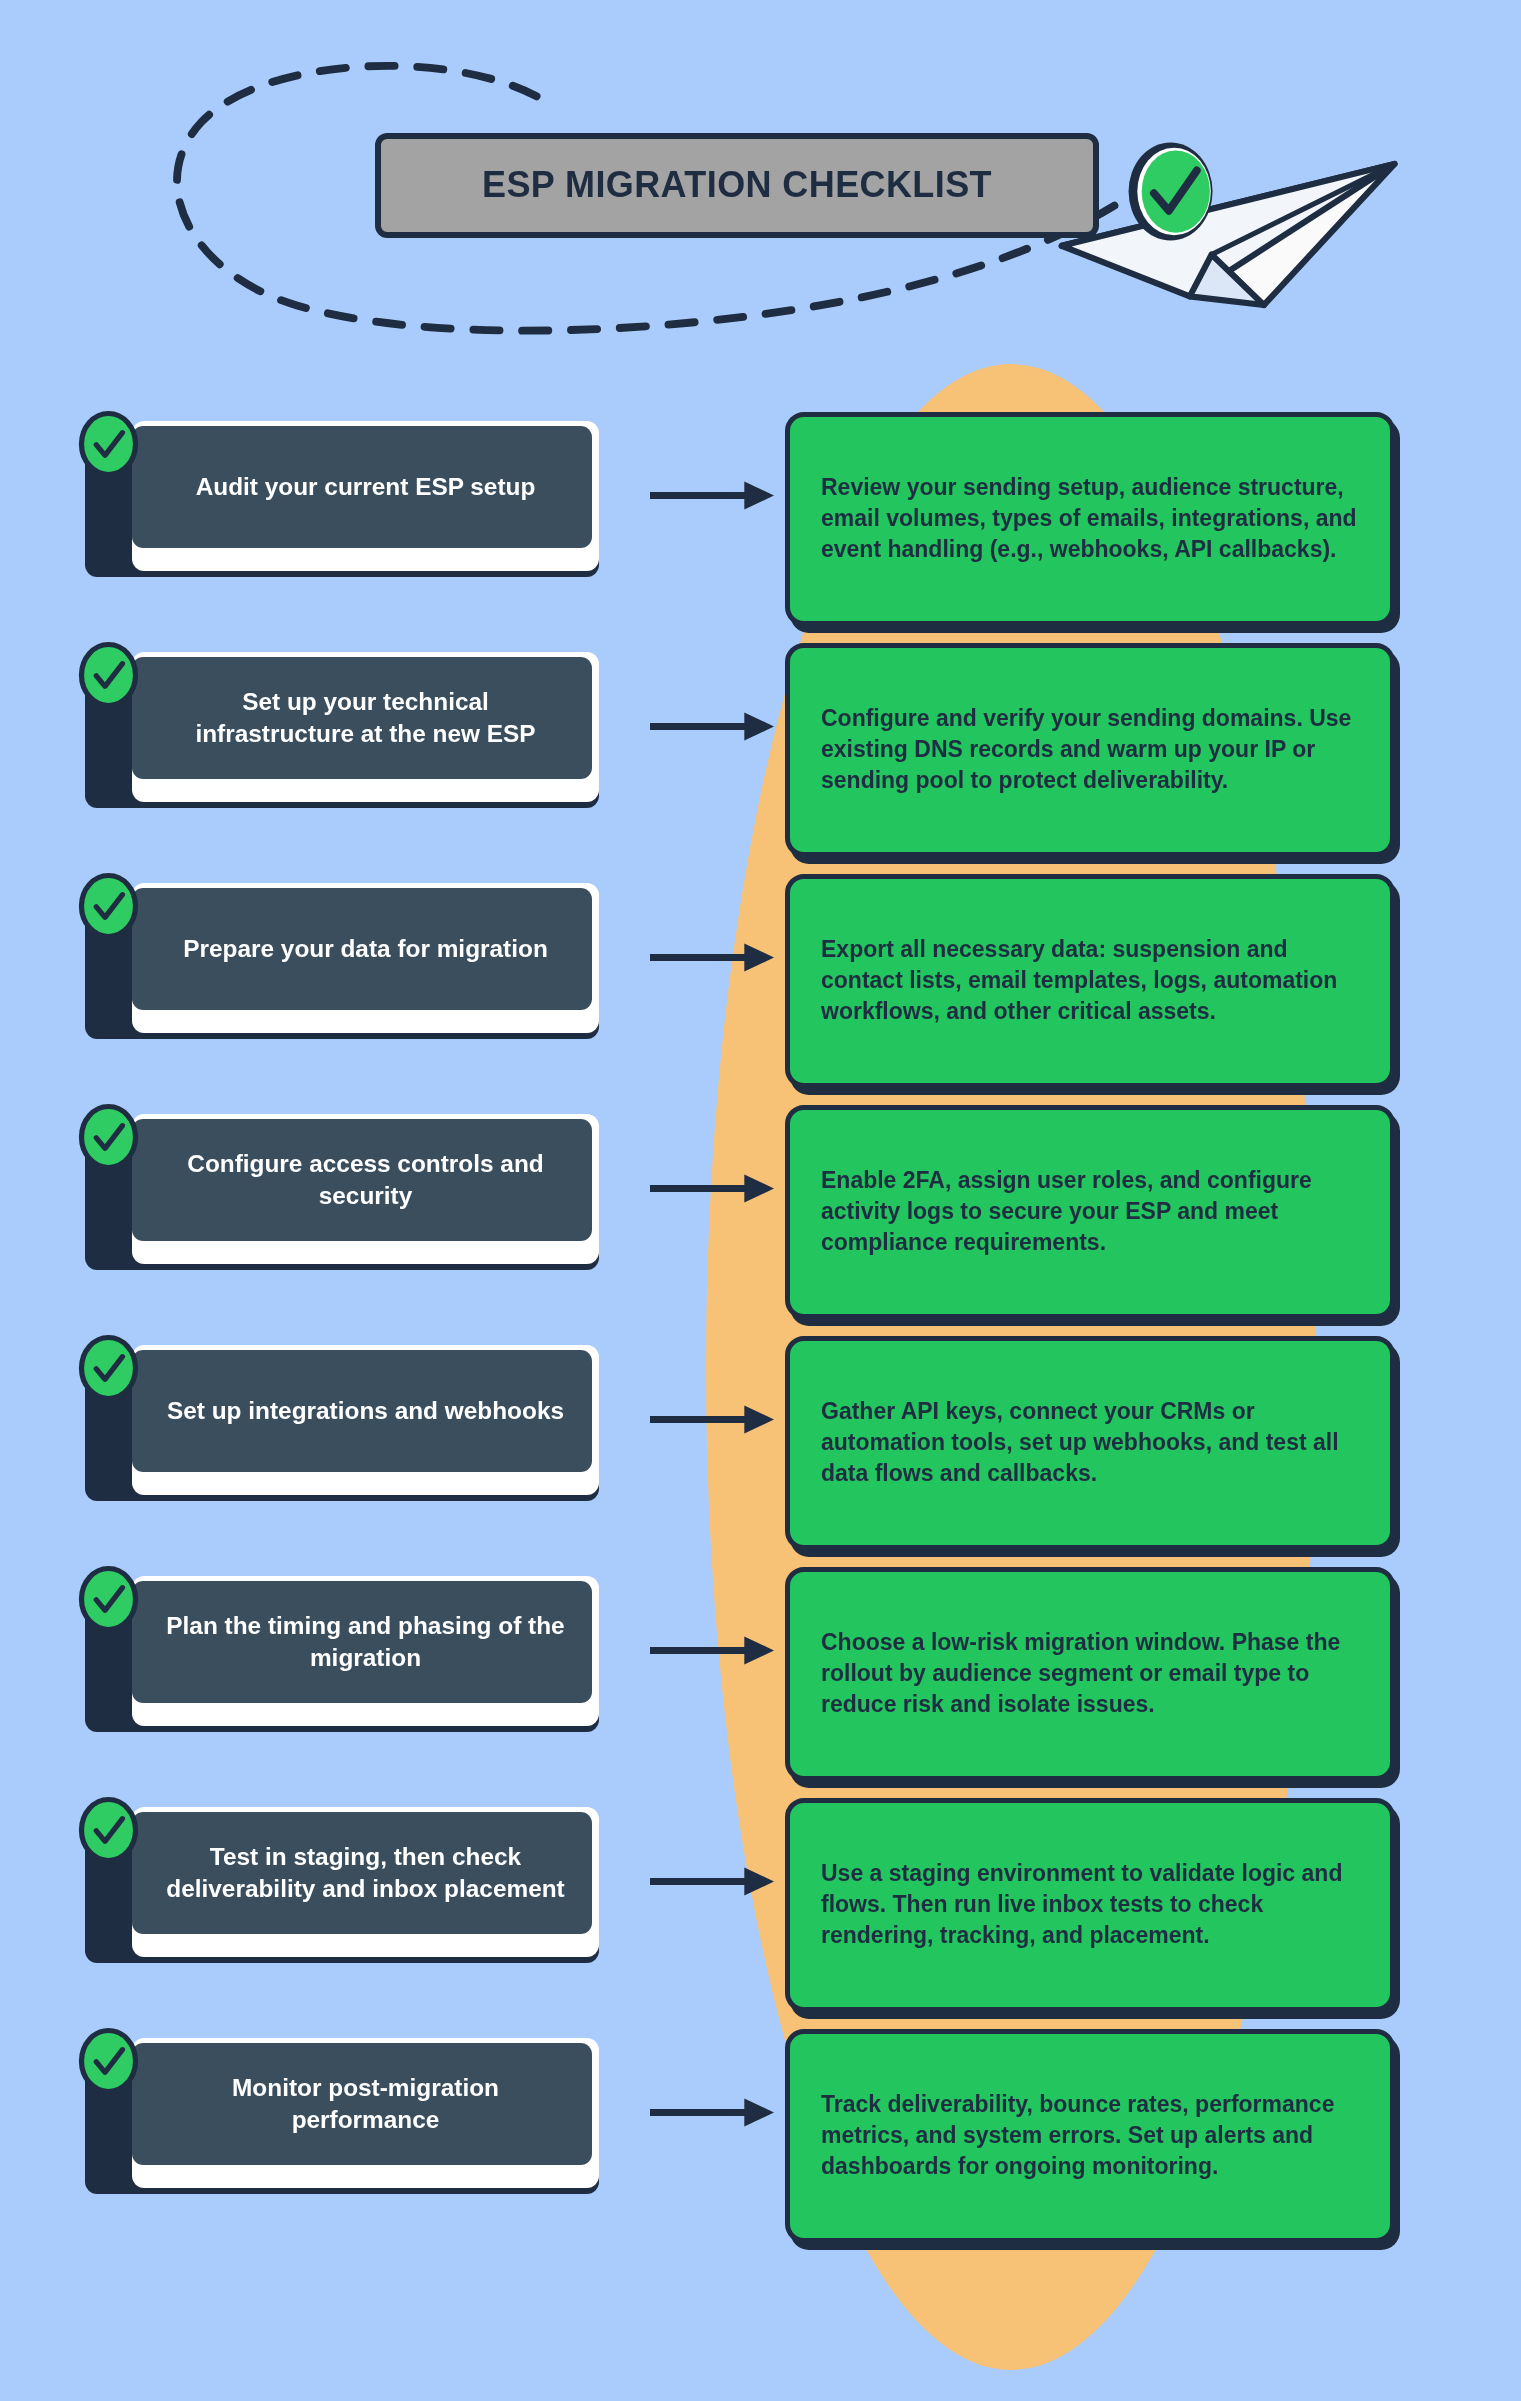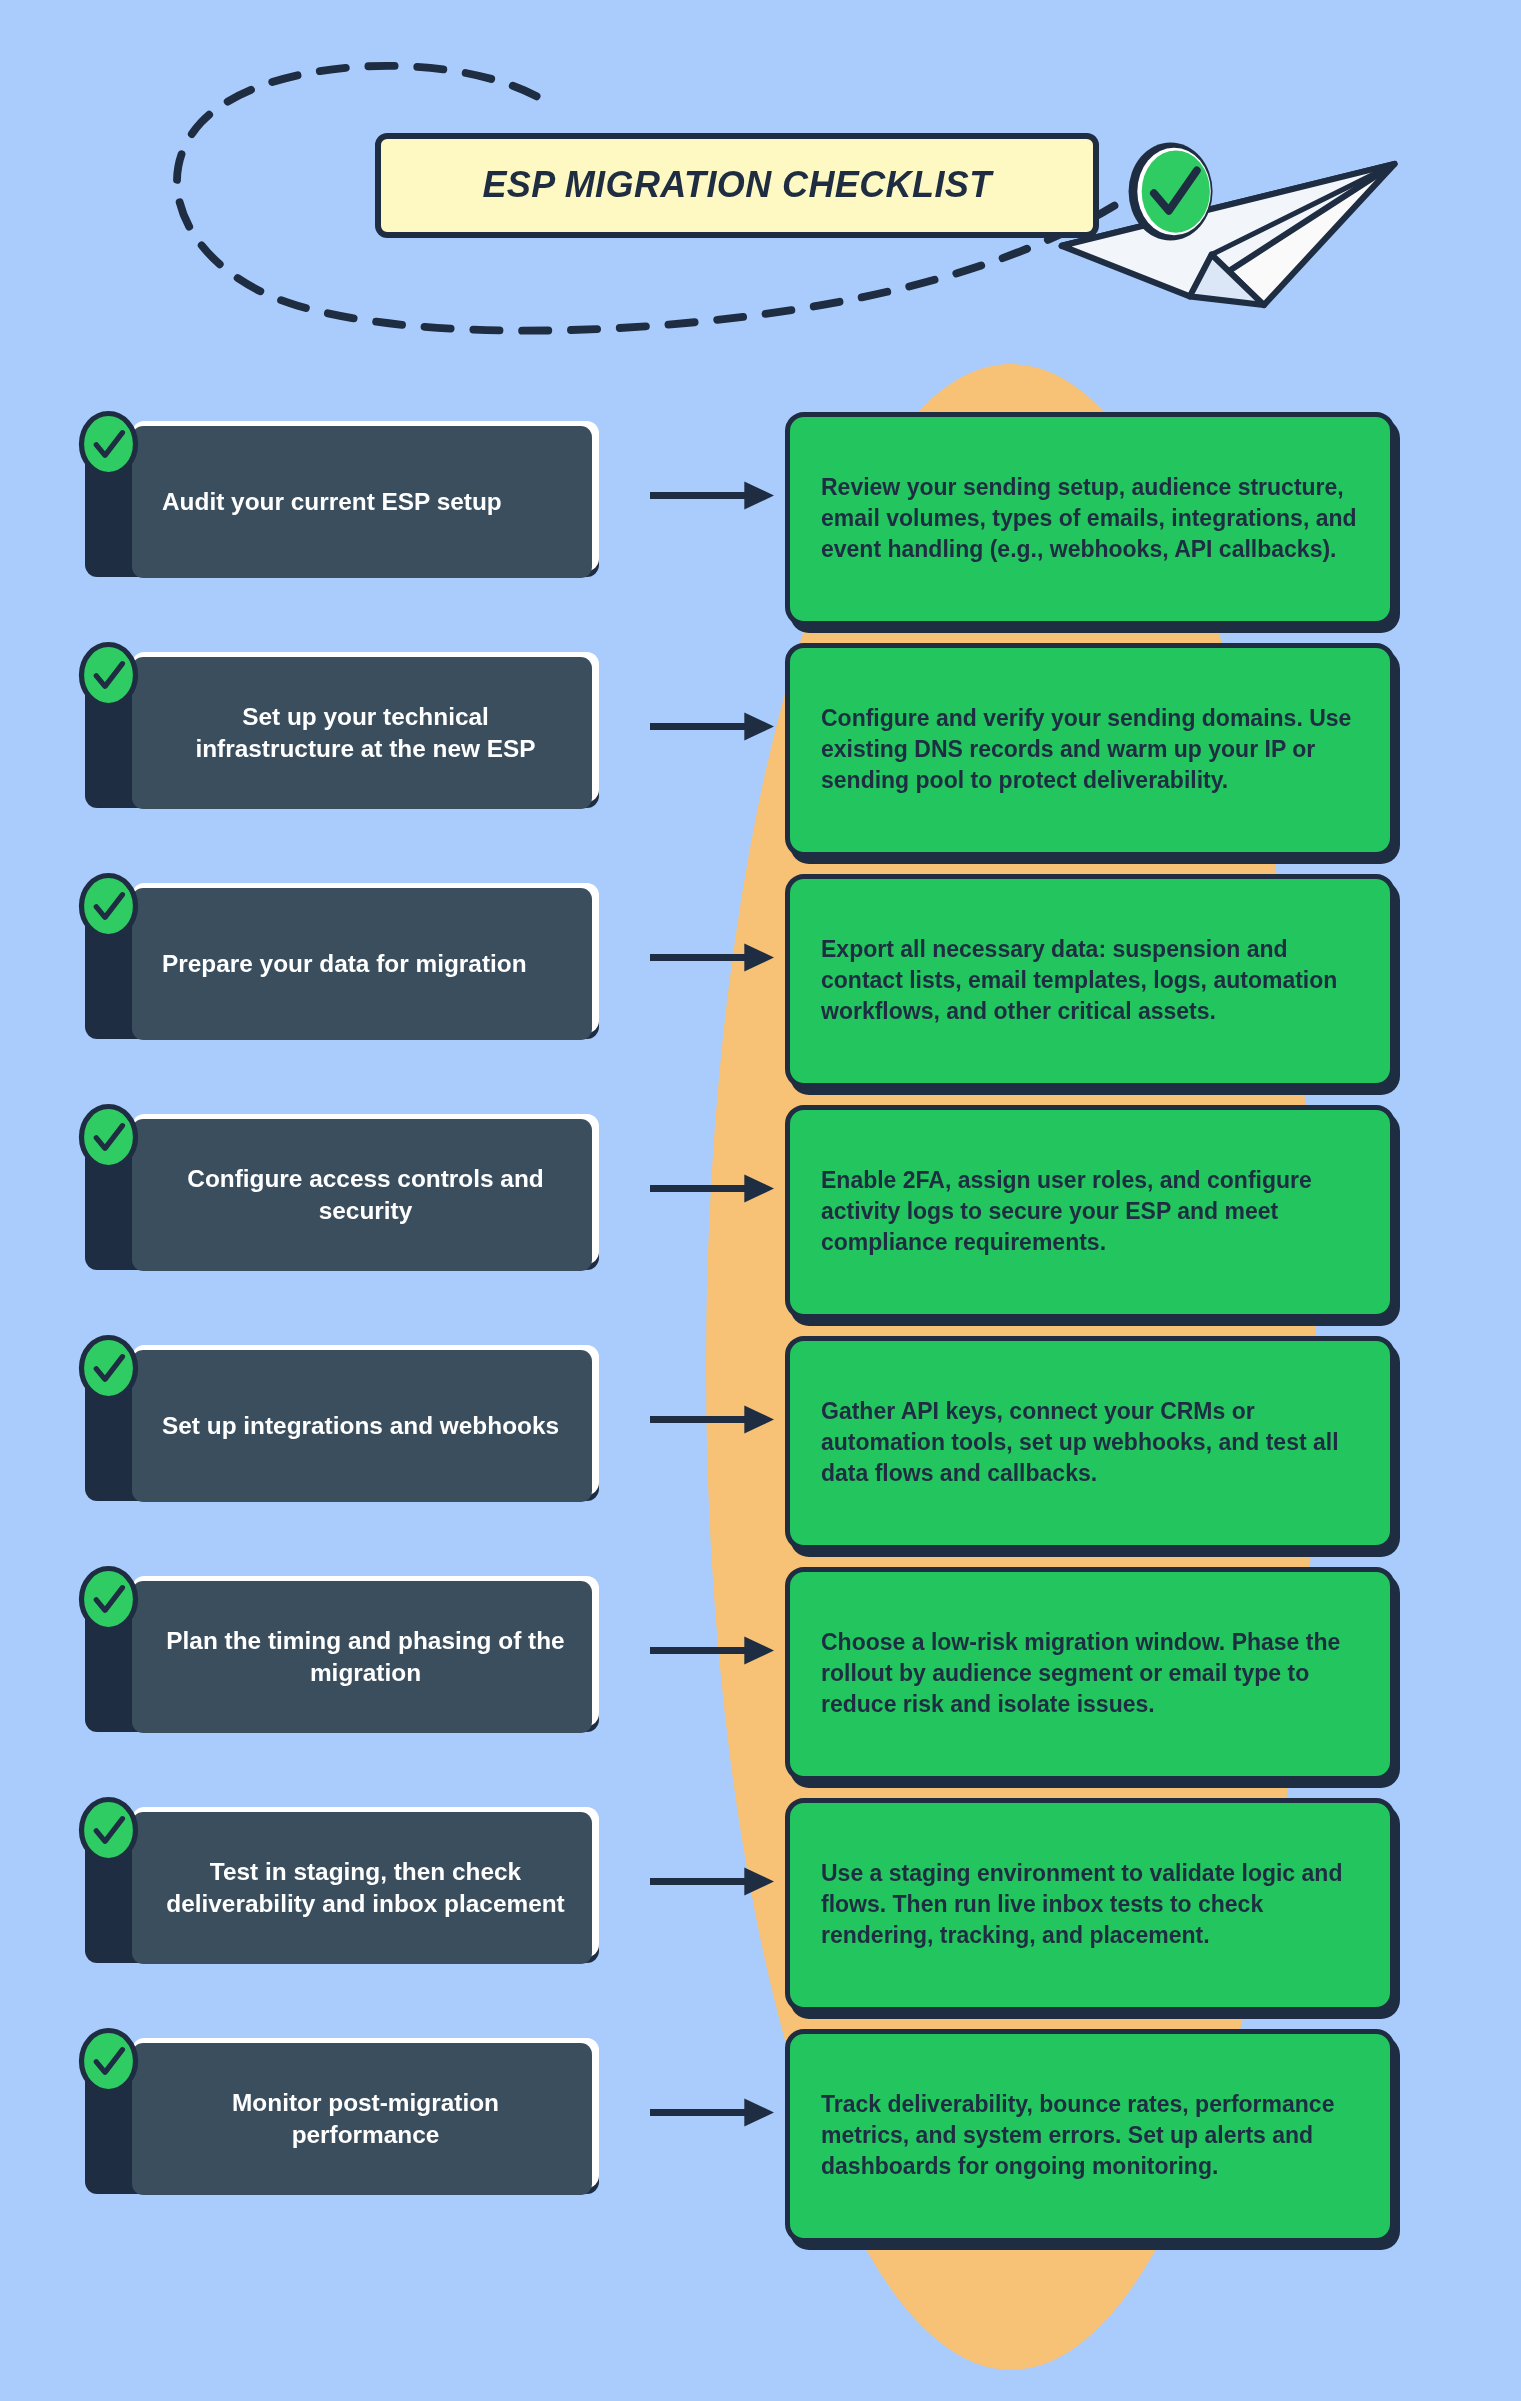--- a/index.html
+++ b/index.html
@@ -45,29 +45,28 @@
     width: 1522px;
     height: 192px;
     z-index: 3;
   }
   .title-banner {
     position: absolute;
     left: 375px;
     top: 10.5px;
     width: 724px;
     height: 105px;
-    background: #fef9c3;
+    background: #a3a3a3;
     border: 6.1px solid #1e2d41;
     border-radius: 12.2px;
     box-sizing: border-box;
     display: flex;
     align-items: center;
     justify-content: center;
     z-index: 4;
-    font-style: italic;
   }
   .title-text {
     font-size: 36px;
     font-weight: bold;
     letter-spacing: 0.4px;
     color: #1e2d41;
     font-family: "Liberation Sans", sans-serif;
     white-space: nowrap;
   }
   .plane {
@@ -124,26 +123,26 @@
     width: 467px;
     height: 150px;
     background: #ffffff;
     border-radius: 12.2px;
   }
   .label-card {
     position: absolute;
     left: 54px;
     top: 15.7px;
     width: 460px;
-    height: 152px;
+    height: 122px;
     background: #3a4e5e;
     border-radius: 11.3px;
     display: flex;
     align-items: center;
-    justify-content: flex-start;
+    justify-content: center;
     box-sizing: border-box;
     padding: 7px 23px 7px 30px;
   }
   .label-text {
     color: #ffffff;
     font-size: 24.4px;
     font-weight: bold;
     line-height: 1.28;
     text-align: center;
     font-family: "Liberation Sans", sans-serif;

